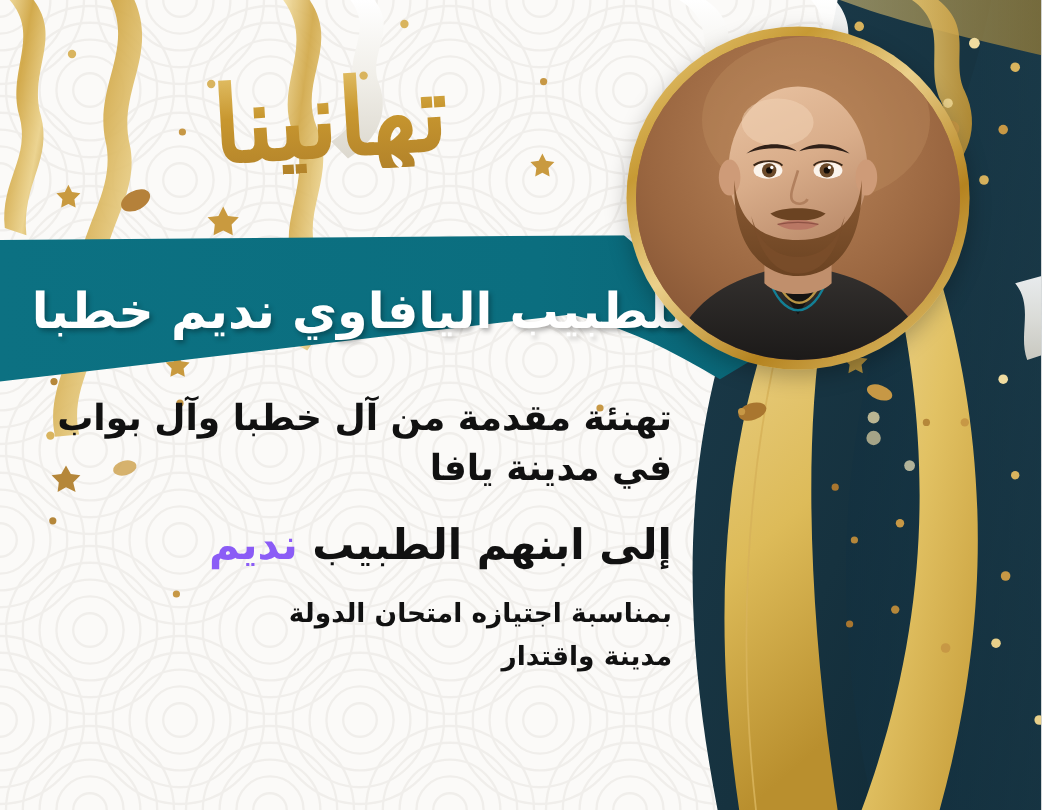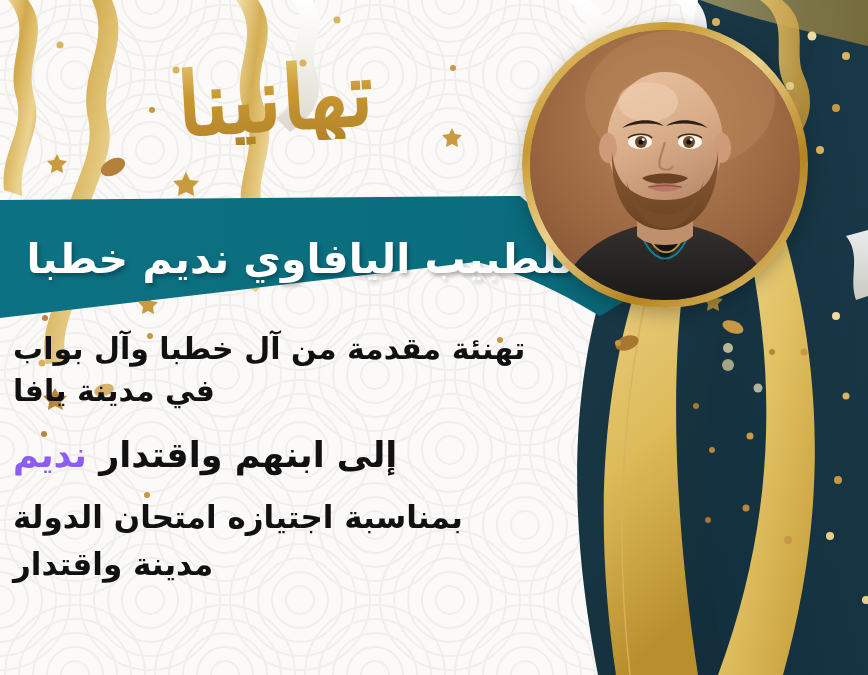--- a/index.html
+++ b/index.html
@@ -97,36 +97,36 @@
     border-radius:50%;
     overflow:hidden;
     position:relative;
     background:#9E6B44;
   }
   .portrait svg{display:block;width:100%;height:100%;}
 
   
   .message{
     position:absolute;
-    left:13px; top:330px;
+    left:0; top:330px;
     width:560px;
     direction:rtl;
-    text-align:left;
+    text-align:right;
     color:#111111;
   }
   .msg-line{
     font-weight:700;
     line-height:1.28;
     white-space:nowrap;
   }
   .msg-intro{ font-size:30px; }
   .msg-intro.l2{ margin-top:4px; }
   .msg-name{ font-size:35px; margin-top:22px; }
   .msg-name .hl{ color:#8b5cf6; }
-  .msg-body{ font-size:31px; margin-top:20px; }
+  .msg-body{ font-size:22px; margin-top:20px; }
   .msg-body.l2{ margin-top:8px; }
 </style>
 </head>
 <body>
 
 <div id="card">
 
   <div class="bg-paper"></div>
 
   <svg class="bg-pattern" viewBox="0 0 868 675" preserveAspectRatio="none" aria-hidden="true">
@@ -387,21 +387,21 @@
         <path d="M118,157 C 128,155 142,155 152,157" fill="none" stroke="#8E5244" stroke-width="1.2"></path>
       </svg>
     </div>
   </div>
 
   <div class="message">
     <div class="msg-line msg-intro">تهنئة مقدمة من آل خطبا وآل بواب</div>
     <div class="msg-line msg-intro l2">في مدينة يافا</div>
 
     <div class="msg-line msg-name">
-      <span>إلى ابنهم واقتدار</span>
+      <span>إلى ابنهم الطبيب</span>
       <span class="hl">نديم</span>
     </div>
 
     <div class="msg-line msg-body">بمناسبة اجتيازه امتحان الدولة</div>
     <div class="msg-line msg-body l2">مدينة واقتدار</div>
   </div>
 
 </div>
 
 </body></html>

